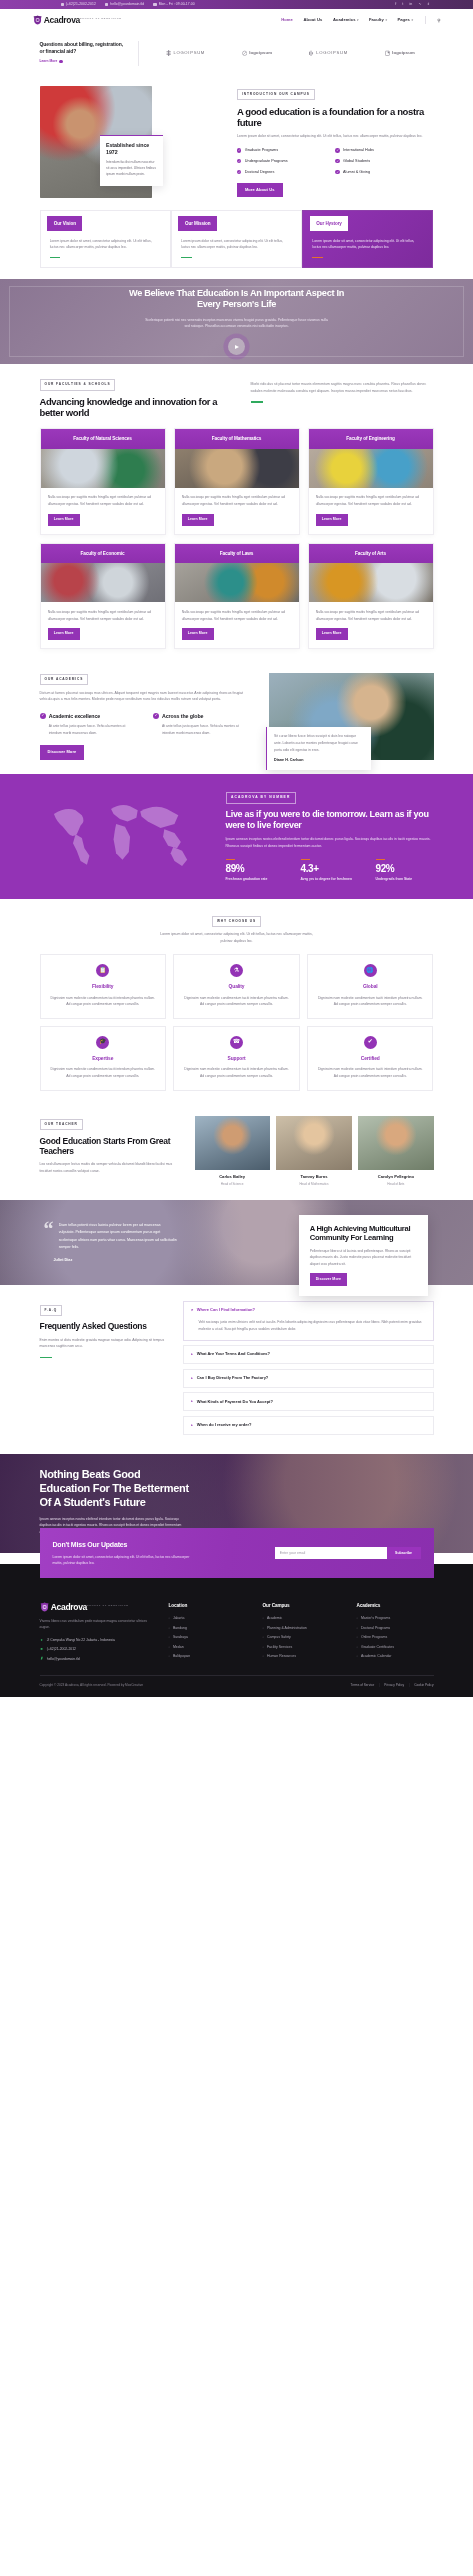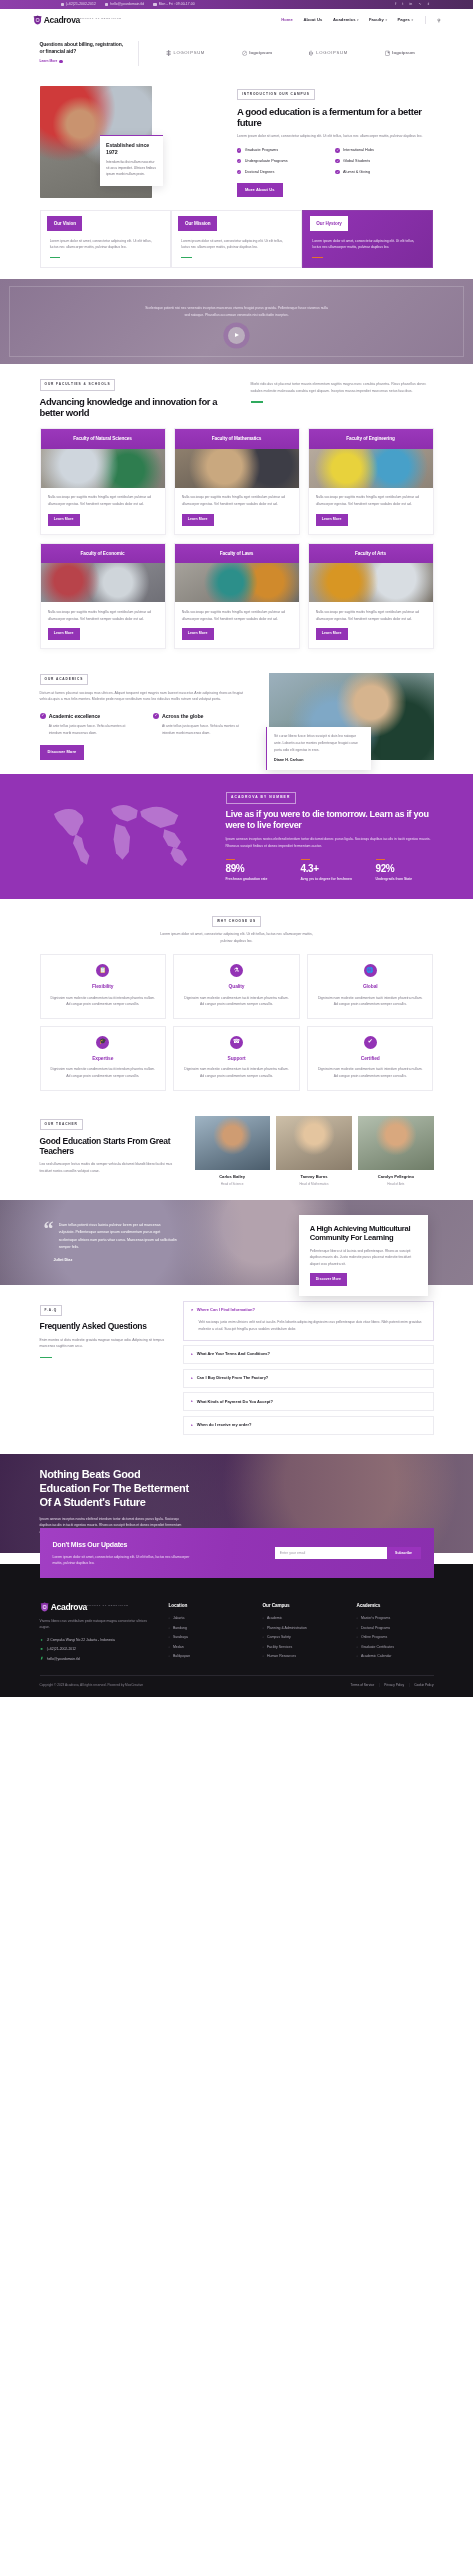--- a/index.html
+++ b/index.html
@@ -384,21 +384,21 @@
     <div class="about-inner">
       <div class="about-left">
         <div class="about-photo"></div>
         <div class="est-card">
           <h5>Established since 1972</h5>
           <p>Interdum facilisi nullam nascetur sit arcu imperdiet. Ultrices finibus ipsum morbi nullam proin.</p>
         </div>
       </div>
       <div class="about-right">
         <span class="tag">INTRODUCTION OUR CAMPUS</span>
-        <h2 class="sec">A good education is a fermentum for a better future</h2>
+        <h2 class="sec">A good education is a foundation for a nostra future</h2>
         <p class="lead">Lorem ipsum dolor sit amet, consectetur adipiscing elit. Ut elit tellus, luctus nec ullamcorper mattis, pulvinar dapibus leo.</p>
         <div class="ticks">
           <span class="tick">
               <i class="ck">✓</i>
               <span>Graduate Programs</span>
             </span>
           <span class="tick">
               <i class="ck">✓</i>
               <span>International Hubs</span>
             </span>
@@ -439,20 +439,21 @@
       <div class="vcard active">
         <span class="vcard-head">Our Hystory</span>
         <p>Lorem ipsum dolor sit amet, consectetur adipiscing elit. Ut elit tellus, luctus nec ullamcorper mattis, pulvinar dapibus leo.</p>
         <div class="vbar"></div>
       </div>
     </div>
   </section>
 
   <section class="videocta">
     <div class="vc-in">
+      <h2>We Believe That Education Is An Important Aspect In Every Person's Life</h2>
       <p>Scelerisque potenti nisi nec venenatis inceptos maecenas viverra feugiat purus gravida. Pellentesque fusce vivamus nulla sed natoque. Phasellus accumsan venenatis nisi sollicitudin inceptos.</p>
       <div class="playwrap">
           <span class="tri"></span>
         </div>
     </div>
   </section>
 
   <section class="fac">
     <div class="fac-head">
       <div class="l">

